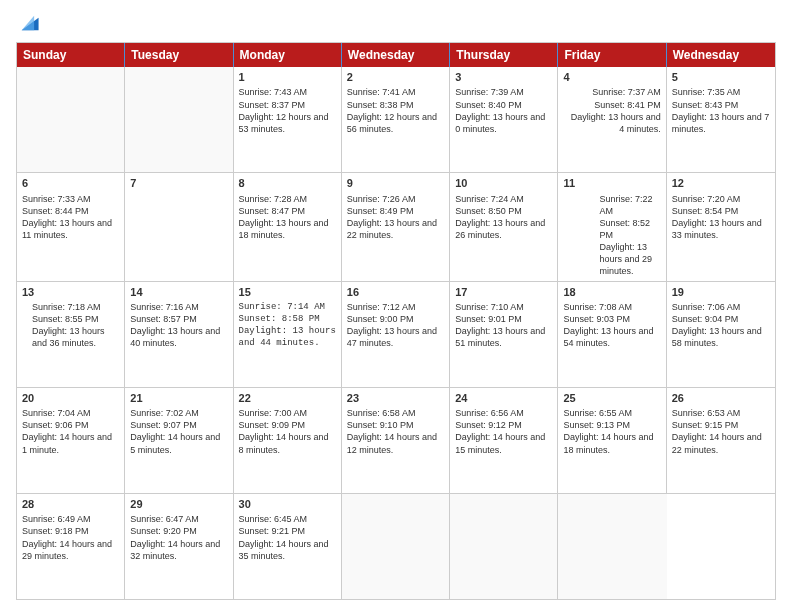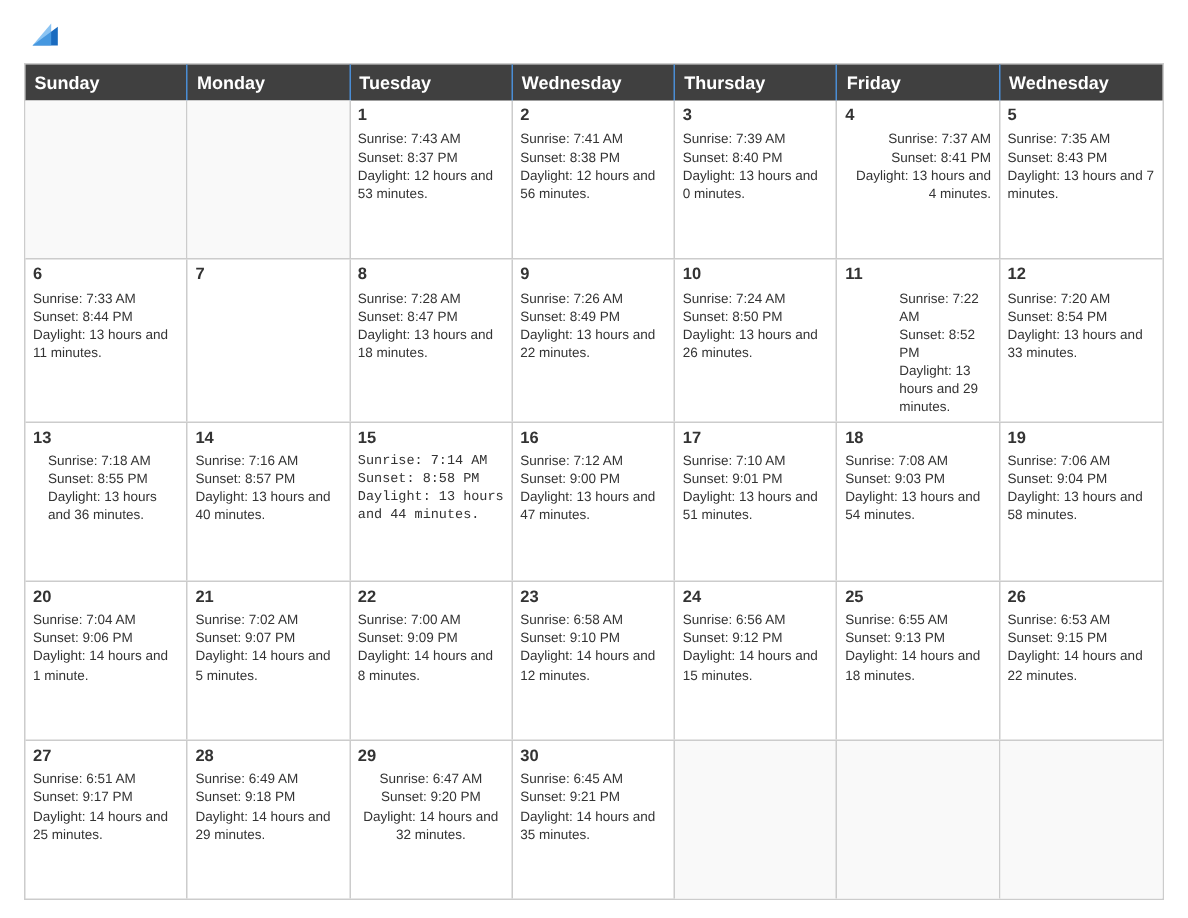--- a/index.html
+++ b/index.html
@@ -55,21 +55,21 @@
     }
     .calendar {
       flex: 1;
       display: flex;
       flex-direction: column;
       border: 1px solid #ccc;
     }
     .cal-header {
       display: grid;
       grid-template-columns: repeat(7, 1fr);
-      background: #404040;
+      background: #b91c1c;
     }
     .cal-header-cell {
       color: #fff;
       font-size: 12px;
       font-weight: bold;
       padding: 5px 6px;
       border-right: 1px solid #4a8dd5;
       text-align: left;
     }
     .cal-header-cell:last-child { border-right: none; }
@@ -129,22 +129,22 @@
     </div>
     <div class="title-block">
       <div class="month-year"></div>
       <div class="location"></div>
     </div>
   </div>
 
   <div class="calendar">
     <div class="cal-header" id="cal-header">
         <div class="cal-header-cell">Sunday</div>
+        <div class="cal-header-cell">Tuesday</div>
         <div class="cal-header-cell">Monday</div>
-        <div class="cal-header-cell">Tuesday</div>
         <div class="cal-header-cell">Wednesday</div>
         <div class="cal-header-cell">Thursday</div>
         <div class="cal-header-cell">Friday</div>
         <div class="cal-header-cell">Wednesday</div>
       </div>
     <div class="cal-body" id="cal-body">
         <div class="cal-row">
           <div class="cal-cell empty"></div>
           <div class="cal-cell empty"></div>
           <div class="cal-cell">
@@ -302,34 +302,28 @@
           </div>
           <div class="cal-cell">
             <span class="day-num">26</span>
             <div class="cell-text" style="white-space: pre-line;">Sunrise: 6:53 AM
 Sunset: 9:15 PM
 Daylight: 14 hours and 22 minutes.</div>
           </div>
         </div>
         <div class="cal-row">
           <div class="cal-cell">
-            <span class="day-num">27</span>
-            <div class="cell-text" style="white-space: pre-line;">Sunrise: 6:51 AM
-Sunset: 9:17 PM
-Daylight: 14 hours and 25 minutes.</div>
-          </div>
-          <div class="cal-cell">
             <span class="day-num">28</span>
             <div class="cell-text" style="white-space: pre-line;">Sunrise: 6:49 AM
 Sunset: 9:18 PM
 Daylight: 14 hours and 29 minutes.</div>
           </div>
           <div class="cal-cell">
             <span class="day-num">29</span>
-            <div class="cell-text" style="white-space: pre-line; text-align: center;">Sunrise: 6:47 AM
+            <div class="cell-text" style="white-space: pre-line;">Sunrise: 6:47 AM
 Sunset: 9:20 PM
 Daylight: 14 hours and 32 minutes.</div>
           </div>
           <div class="cal-cell">
             <span class="day-num">30</span>
             <div class="cell-text" style="white-space: pre-line;">Sunrise: 6:45 AM
 Sunset: 9:21 PM
 Daylight: 14 hours and 35 minutes.</div>
           </div>
           <div class="cal-cell empty"></div>

